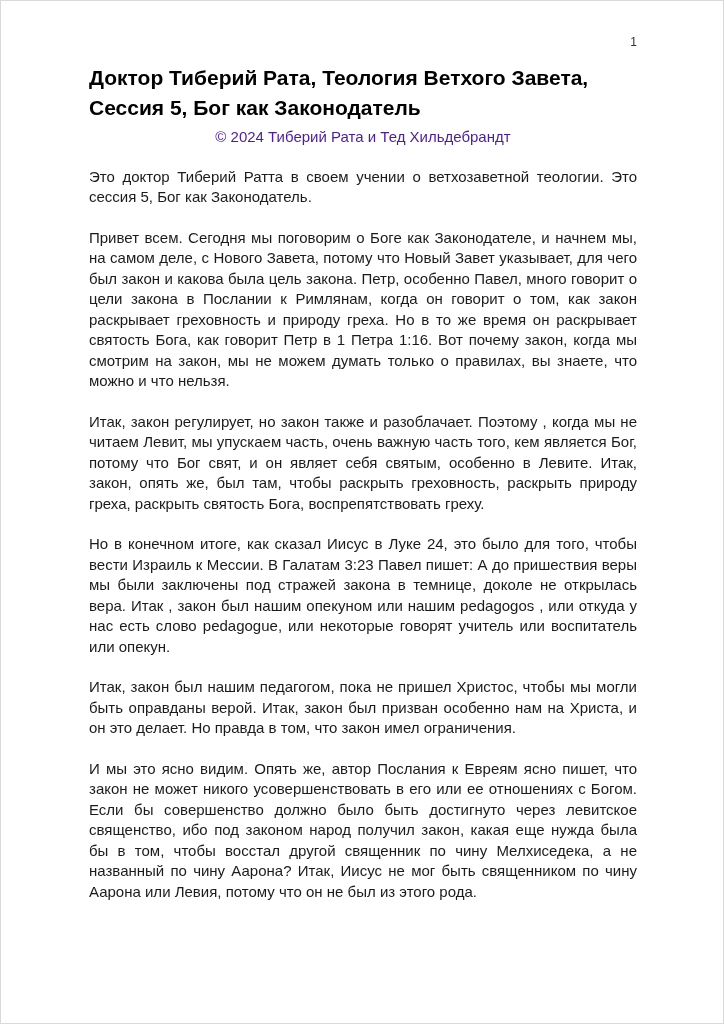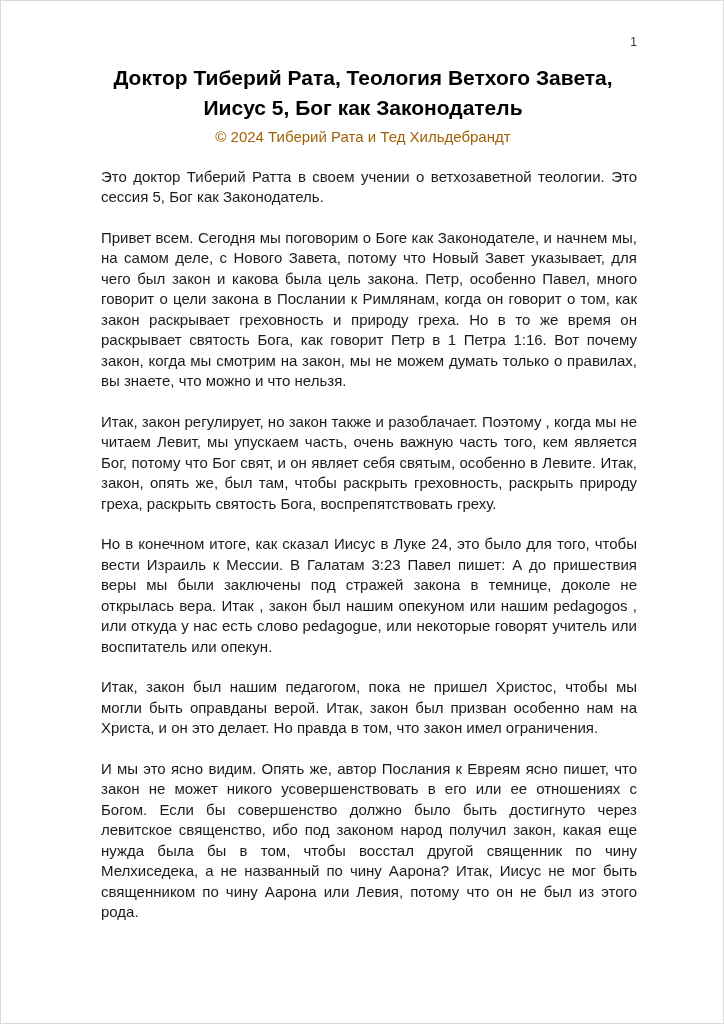--- a/index.html
+++ b/index.html
@@ -19,51 +19,51 @@
       color: #1b1b1b;
       overflow: hidden;
     }
     .page-number {
       text-align: right;
       font-size: 12px;
       color: #333333;
       margin-bottom: 12px;
     }
     .doc-title {
-      text-align: center;
+      text-align: left;
       font-size: 21px;
       font-weight: bold;
       line-height: 1.45;
       color: #000000;
       margin: 14px 0 4px 0;
     }
     .copyright {
       text-align: center;
       font-size: 15px;
-      color: #a16207;
+      color: #4c1d95;
       margin: 0 0 22px 0;
     }
     .body-text p {
       font-size: 15px;
       line-height: 20.5px;
       text-align: justify;
-      margin: 0 0 20px 12px;
+      margin: 0 0 20px 0;
       color: #1b1b1b;
     }
   </style>
 </head>
 <body>
 
 <div class="page">
 
   <div class="page-number">1</div>
 
   <h1 class="doc-title">
     <span>Доктор Тиберий Рата, Теология Ветхого Завета,</span><br>
-    <span>Иисус 5, Бог как Законодатель</span>
+    <span>Сессия 5, Бог как Законодатель</span>
   </h1>
 
   <div class="copyright">© 2024 Тиберий Рата и Тед Хильдебрандт</div>
 
   <div class="body-text">
     <p>Это доктор Тиберий Ратта в своем учении о ветхозаветной теологии. Это сессия 5, Бог как Законодатель.</p>
     <p>Привет всем. Сегодня мы поговорим о Боге как Законодателе, и начнем мы, на самом деле, с Нового Завета, потому что Новый Завет указывает, для чего был закон и какова была цель закона. Петр, особенно Павел, много говорит о цели закона в Послании к Римлянам, когда он говорит о том, как закон раскрывает греховность и природу греха. Но в то же время он раскрывает святость Бога, как говорит Петр в 1 Петра 1:16. Вот почему закон, когда мы смотрим на закон, мы не можем думать только о правилах, вы знаете, что можно и что нельзя.</p>
     <p>Итак, закон регулирует, но закон также и разоблачает. Поэтому , когда мы не читаем Левит, мы упускаем часть, очень важную часть того, кем является Бог, потому что Бог свят, и он являет себя святым, особенно в Левите. Итак, закон, опять же, был там, чтобы раскрыть греховность, раскрыть природу греха, раскрыть святость Бога, воспрепятствовать греху.</p>
     <p>Но в конечном итоге, как сказал Иисус в Луке 24, это было для того, чтобы вести Израиль к Мессии. В Галатам 3:23 Павел пишет: А до пришествия веры мы были заключены под стражей закона в темнице, доколе не открылась вера. Итак , закон был нашим опекуном или нашим pedagogos , или откуда у нас есть слово pedagogue, или некоторые говорят учитель или воспитатель или опекун.</p>
     <p>Итак, закон был нашим педагогом, пока не пришел Христос, чтобы мы могли быть оправданы верой. Итак, закон был призван особенно нам на Христа, и он это делает. Но правда в том, что закон имел ограничения.</p>

